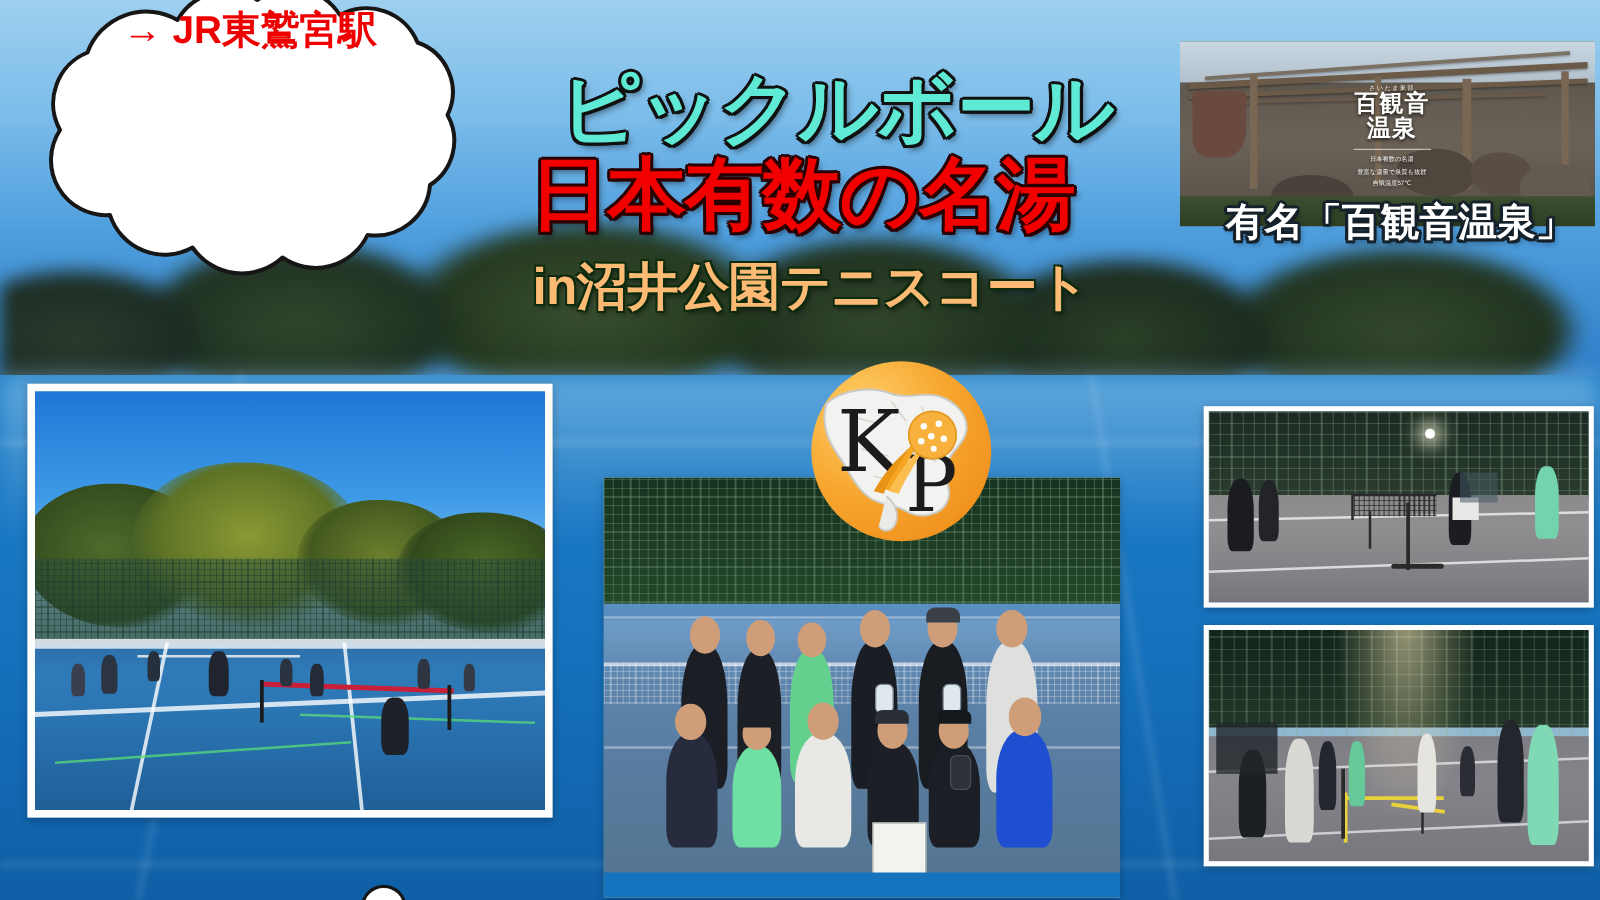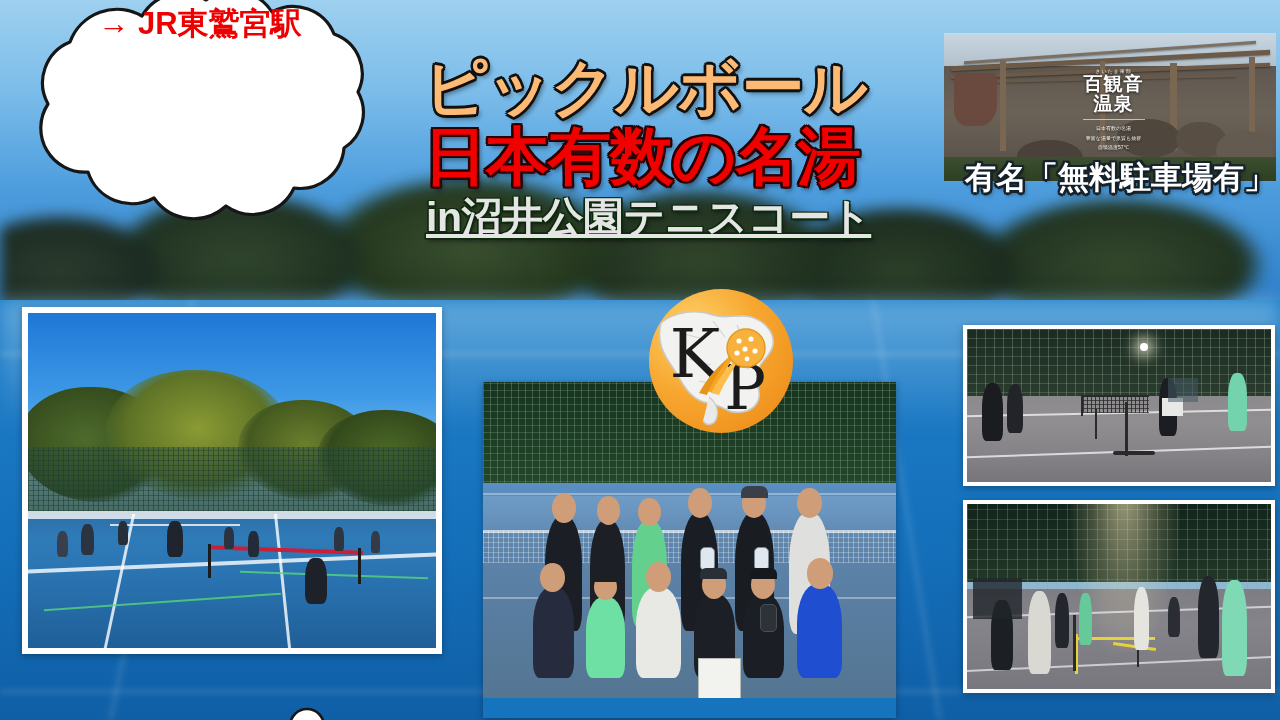--- a/index.html
+++ b/index.html
@@ -138,36 +138,36 @@
   .cloud-text .l1{font-size:31px;}
   .cloud-text .l2{font-size:31px;}
   .cloud-text .l3{font-size:31px;}
   .cloud-text .l4{font-size:31px;}
   #cloud-tail{position:absolute;left:282px;top:700px;width:50px;height:32px;}
 
   
   .headline{position:absolute;left:424px;top:56px;width:560px;}
   .hl{display:block;white-space:nowrap;font-weight:bold;line-height:1;
       font-family:"Liberation Sans","DejaVu Sans",sans-serif;}
-  .hl-1{font-size:63px;color:#fdba74;letter-spacing:-1px;
+  .hl-1{font-size:63px;color:#5eead4;letter-spacing:-1px;
     text-shadow:
       -2px -2px 0 #111,2px -2px 0 #111,-2px 2px 0 #111,2px 2px 0 #111,
       0 -2.6px 0 #111,0 2.6px 0 #111,-2.6px 0 0 #111,2.6px 0 0 #111,
       3px 4px 5px rgba(0,0,0,.45);
-    margin-left:0;}
+    margin-left:24px;}
   .hl-2{font-size:63px;color:#f20000;letter-spacing:-1px;
     text-shadow:
       -2px -2px 0 #2a0000,2px -2px 0 #2a0000,-2px 2px 0 #2a0000,2px 2px 0 #2a0000,
       0 -2.4px 0 #2a0000,0 2.4px 0 #2a0000,-2.4px 0 0 #2a0000,2.4px 0 0 #2a0000,
       3px 4px 5px rgba(0,0,0,.45);
     margin-top:6px;}
-  .hl-3{font-size:41px;color:#e5e5e5;letter-spacing:-.5px;margin-top:9px;margin-left:2px;
+  .hl-3{font-size:41px;color:#fdba74;letter-spacing:-.5px;margin-top:21px;margin-left:2px;
     text-shadow:
       -1.5px -1.5px 0 #0d2a0d,1.5px -1.5px 0 #0d2a0d,-1.5px 1.5px 0 #0d2a0d,1.5px 1.5px 0 #0d2a0d,
-      2px 3px 4px rgba(0,0,0,.45); text-decoration: underline;}
+      2px 3px 4px rgba(0,0,0,.45);}
 
   
   .onsen-caption{position:absolute;left:960px;top:158px;width:320px;text-align:center;
     font-weight:bold;color:#fff;line-height:1.1;}
   .onsen-caption .oc{display:block;white-space:nowrap;font-size:31px;
     text-shadow:
       -2px -2px 0 #15212b,2px -2px 0 #15212b,-2px 2px 0 #15212b,2px 2px 0 #15212b,
       0 -2.5px 0 #15212b,0 2.5px 0 #15212b,-2.5px 0 0 #15212b,2.5px 0 0 #15212b,
       2px 3px 5px rgba(0,0,0,.5);}
   .onsen-caption .oc2{font-size:31px;margin-top:3px;}
@@ -341,21 +341,21 @@
       <div class="wm-main">百観音</div>
       <div class="wm-main">温泉</div>
       <div class="wm-rule"></div>
       <div class="wm-sub">日本有数の名湯</div>
       <div class="wm-sub">豊富な湯量で泉質も抜群</div>
       <div class="wm-sub">自噴温度57℃</div>
     </div>
   </div>
 
   <div class="onsen-caption">
-    <span class="oc oc2">有名「無料駐車場有」</span>
+    <span class="oc oc2">有名「百観音温泉」</span>
   </div>
 
   <div class="headline">
     <span class="hl hl-1">ピックルボール</span>
     <span class="hl hl-2">日本有数の名湯</span>
     <span class="hl hl-3">in沼井公園テニスコート</span>
   </div>
 
   <div id="cloud">
     <svg viewBox="0 0 460 254" xmlns="http://www.w3.org/2000/svg">

